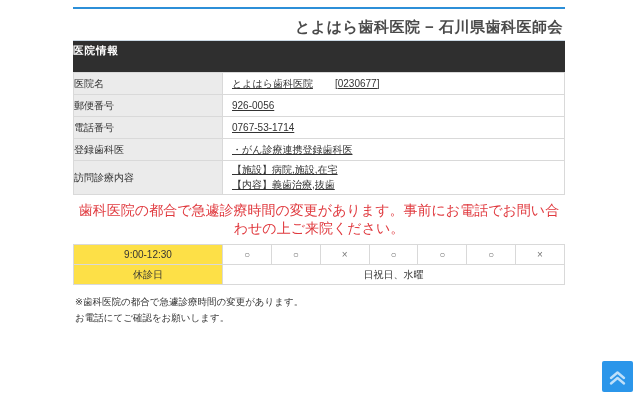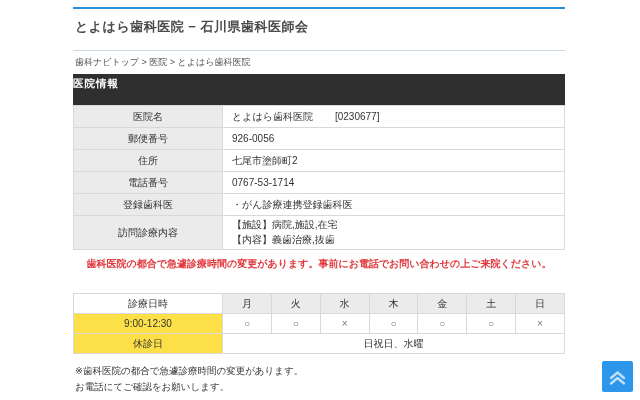--- a/index.html
+++ b/index.html
@@ -10,26 +10,27 @@
     font-family: "Liberation Sans", "DejaVu Sans", sans-serif;
     color: #333;
   }
   .content {
     position: relative;
     margin: 7px 0 0 73px;
     width: 492px;
     border-top: 2px solid #2c8fd8;
   }
   .page-title {
-    font-size: 13px;
+    font-size: 15px;
     font-weight: bold;
     color: #4a4a4a;
-    padding: 9px 2px 14px 2px;
+    padding: 9px 2px 3px 2px;
     letter-spacing: 0.5px;
     border-bottom: 1px solid #ccd9e4;
+    text-align: right;
   }
   .breadcrumb {
     font-size: 9px;
     color: #555;
     padding: 5px 2px 5px 2px;
     cursor: pointer;
   }
   .section-bar {
     background: #2f2f2f;
     color: #ffffff;
@@ -47,37 +48,38 @@
   td, th {
     border: 1px solid #d9d9d9;
     font-size: 10px;
     font-weight: normal;
     color: #333;
     vertical-align: middle;
   }
   .info-table td.lbl {
     width: 149px;
     background: #ebebeb;
-    text-align: center;
+    text-align: left;
     height: 22px;
   }
   .info-table td.val {
     background: #fff;
     padding-left: 9px;
     text-align: left;
+    text-decoration: underline;
   }
   .info-table tr.tall td { height: 34px; }
   .val .line { display: block; line-height: 1.45; }
   .clinic-code { margin-left: 22px; }
   .warning {
     color: #e0393e;
-    font-size: 10px;
-    font-weight: bold;
+    font-size: 14px;
+    font-weight: normal;
     text-align: center;
-    padding: 7px 0 22px 0;
+    padding: 7px 0 6px 0;
   }
   .sched-table td { height: 20px; text-align: center; background: #fff; }
   .sched-table td.lbl { width: 149px; background: #fde047; }
   .sched-table td.dayhead { background: #ebebeb; }
   .sched-table td.timehead { background: #ffffff; }
   .sched-table td.mark { color: #777; font-size: 10px; }
   .footnotes { padding: 9px 2px 0 2px; }
   .footnotes .note-line {
     font-size: 9.5px;
     color: #333;
@@ -98,39 +100,34 @@
     padding: 0;
   }
 </style>
 </head>
 <body>
 
 <div class="content">
 
   <div class="page-title">とよはら歯科医院 − 石川県歯科医師会</div>
 
-  <div class="breadcrumb">歯科ナビトップ &gt; 医院 &gt; とよはら歯科医院</div>
 
   <div class="section-bar">医院情報</div>
 
   <table class="info-table">
     <tbody>
       <tr>
         <td class="lbl">医院名</td>
         <td class="val">
           <span>とよはら歯科医院</span><span class="clinic-code">[0230677]</span>
         </td>
       </tr>
       <tr>
         <td class="lbl">郵便番号</td>
         <td class="val">926-0056</td>
-      </tr>
-      <tr>
-        <td class="lbl">住所</td>
-        <td class="val">七尾市塗師町2</td>
       </tr>
       <tr>
         <td class="lbl">電話番号</td>
         <td class="val">0767-53-1714</td>
       </tr>
       <tr>
         <td class="lbl">登録歯科医</td>
         <td class="val">・がん診療連携登録歯科医</td>
       </tr>
       <tr class="tall">
@@ -140,30 +137,20 @@
           <span class="line">【内容】義歯治療,抜歯</span>
         </td>
       </tr>
     </tbody>
   </table>
 
   <div class="warning">歯科医院の都合で急遽診療時間の変更があります。事前にお電話でお問い合わせの上ご来院ください。</div>
 
   <table class="sched-table">
     <tbody>
-      <tr>
-        <td class="lbl timehead">診療日時</td>
-        <td class="dayhead">月</td>
-        <td class="dayhead">火</td>
-        <td class="dayhead">水</td>
-        <td class="dayhead">木</td>
-        <td class="dayhead">金</td>
-        <td class="dayhead">土</td>
-        <td class="dayhead">日</td>
-      </tr>
       <tr>
         <td class="lbl">9:00-12:30</td>
         <td class="mark">○</td>
         <td class="mark">○</td>
         <td class="mark">×</td>
         <td class="mark">○</td>
         <td class="mark">○</td>
         <td class="mark">○</td>
         <td class="mark">×</td>
       </tr>

